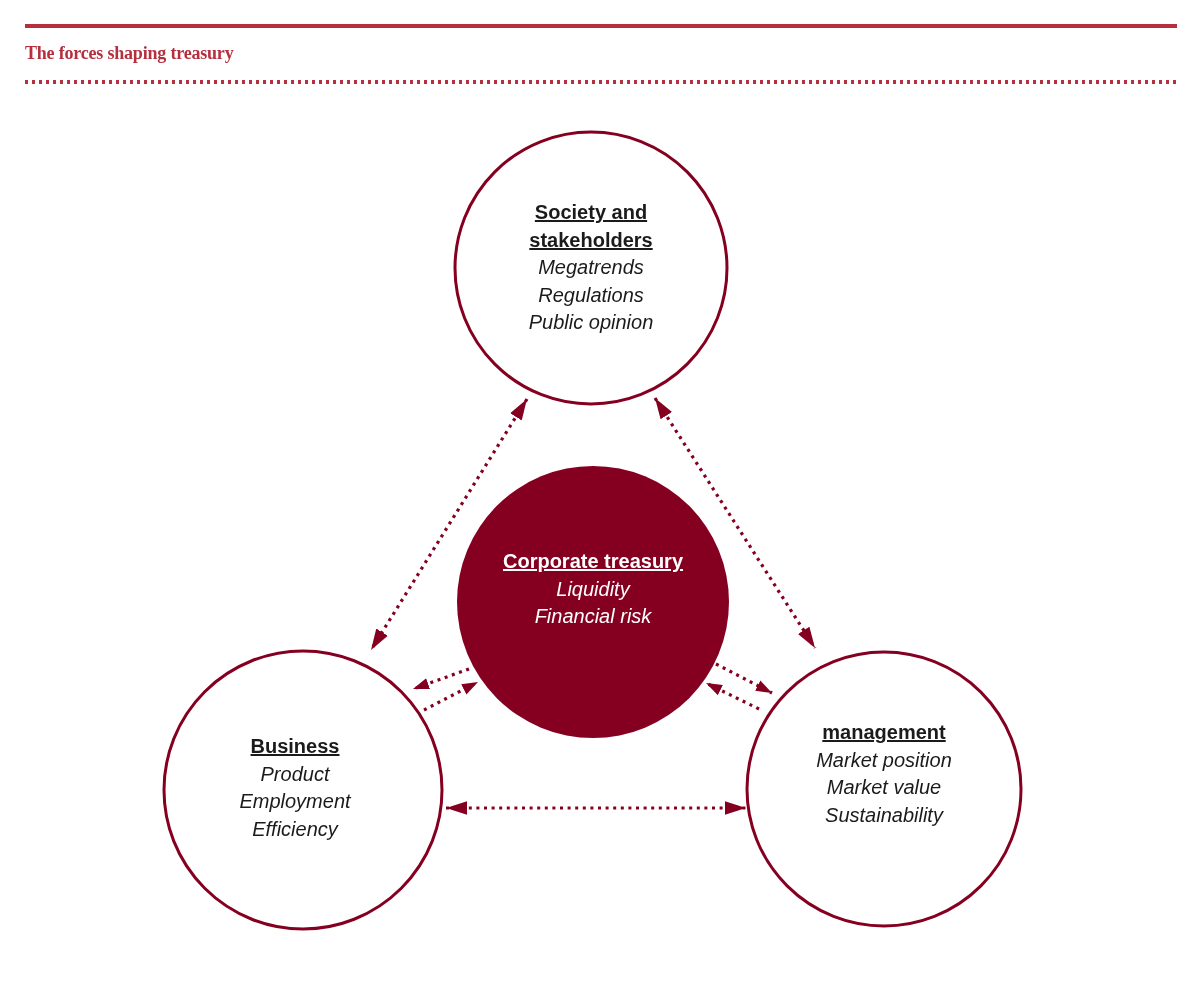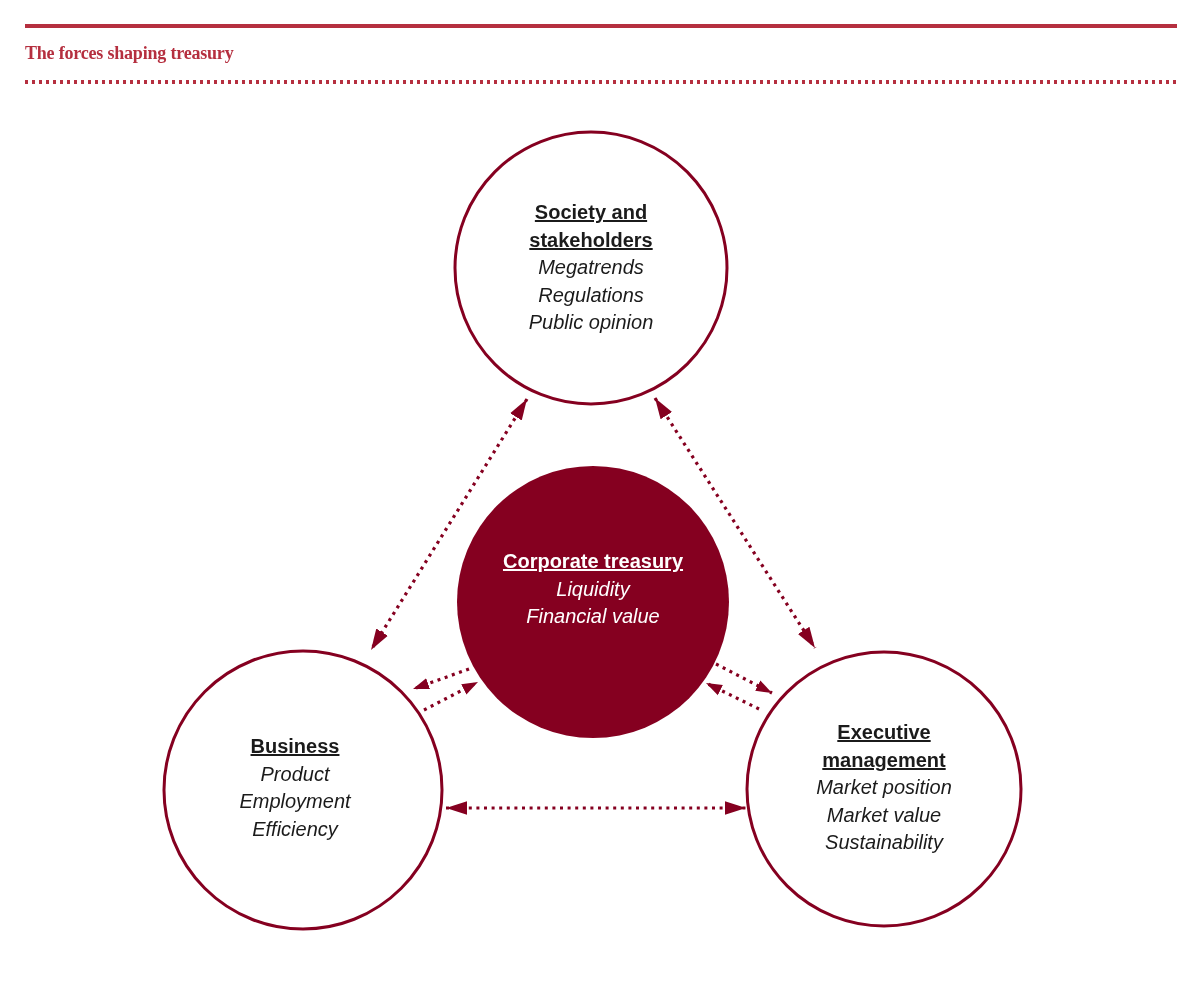--- a/index.html
+++ b/index.html
@@ -87,31 +87,30 @@
     <span class="bold">Society and</span>
     <span class="bold">stakeholders</span>
     <span class="italic">Megatrends</span>
     <span class="italic">Regulations</span>
     <span class="italic">Public opinion</span>
   </div>
 
   <div class="node-label light" style="left:443px;top:548px;text-align:center;">
     <span class="bold">Corporate treasury</span>
     <span class="italic">Liquidity</span>
-    <span class="italic">Financial value</span>
+    <span class="italic">Financial risk</span>
   </div>
 
   <div class="node-label" style="left:145px;top:733px;">
     <span class="bold">Business</span>
     <span class="italic">Product</span>
     <span class="italic">Employment</span>
     <span class="italic">Efficiency</span>
   </div>
 
   <div class="node-label" style="left:734px;top:719px;">
-    <span class="bold">Executive</span>
     <span class="bold">management</span>
     <span class="italic">Market position</span>
     <span class="italic">Market value</span>
     <span class="italic">Sustainability</span>
   </div>
 
 </div>
 
 </body></html>

